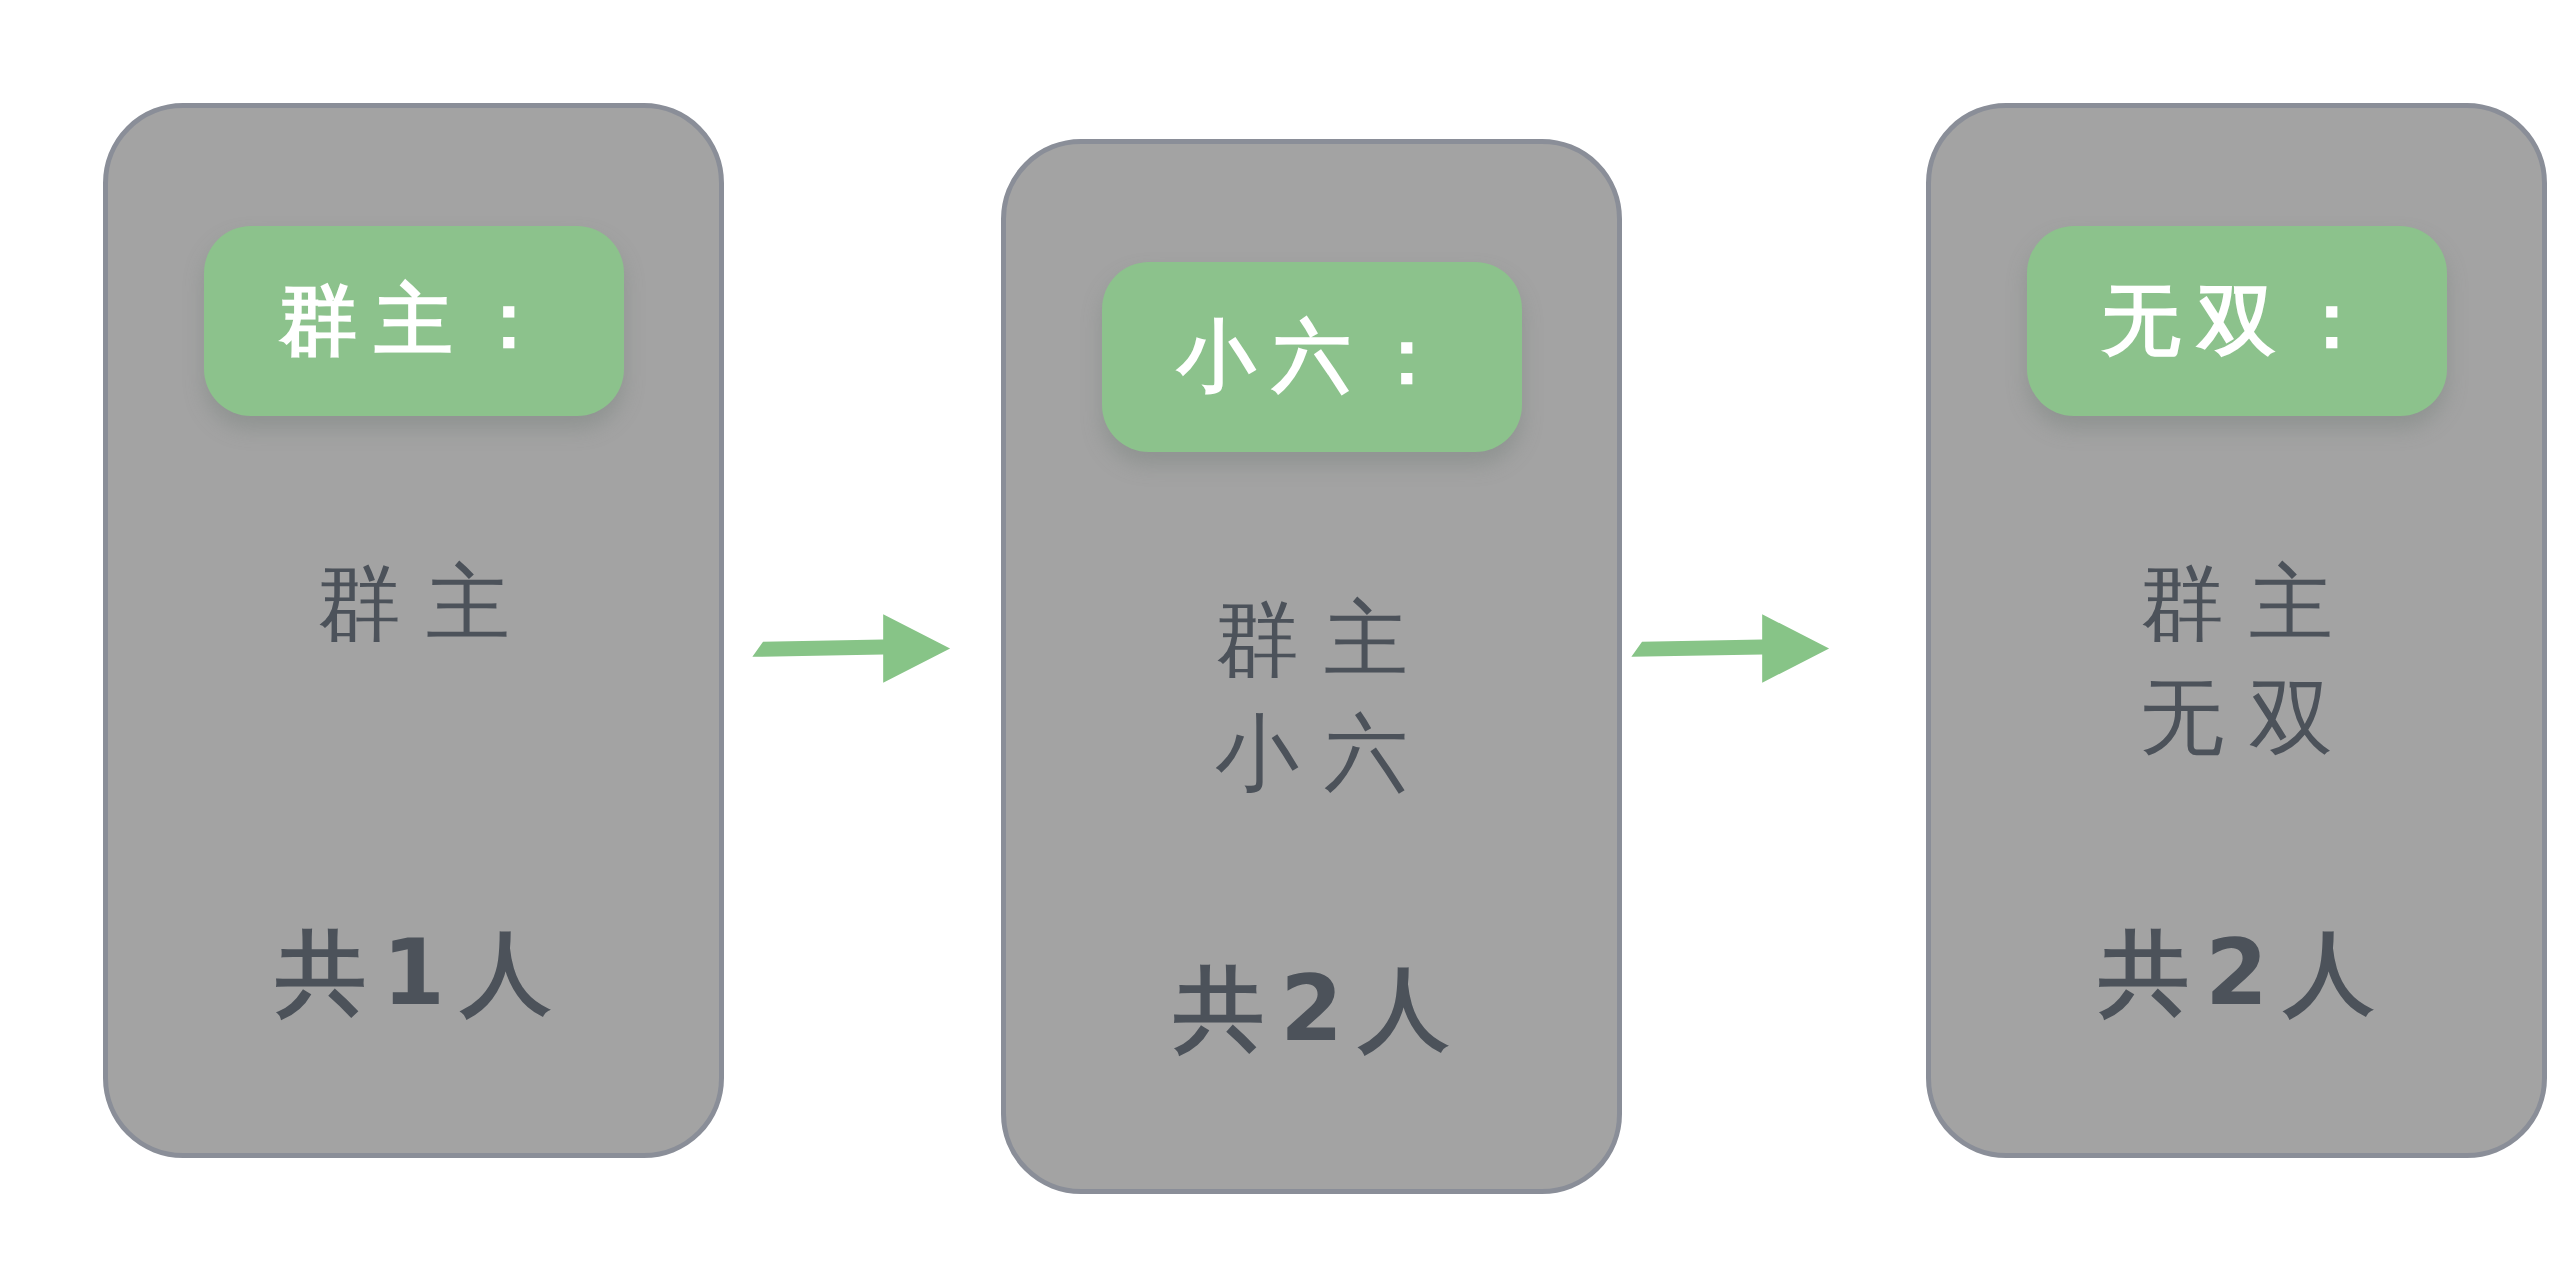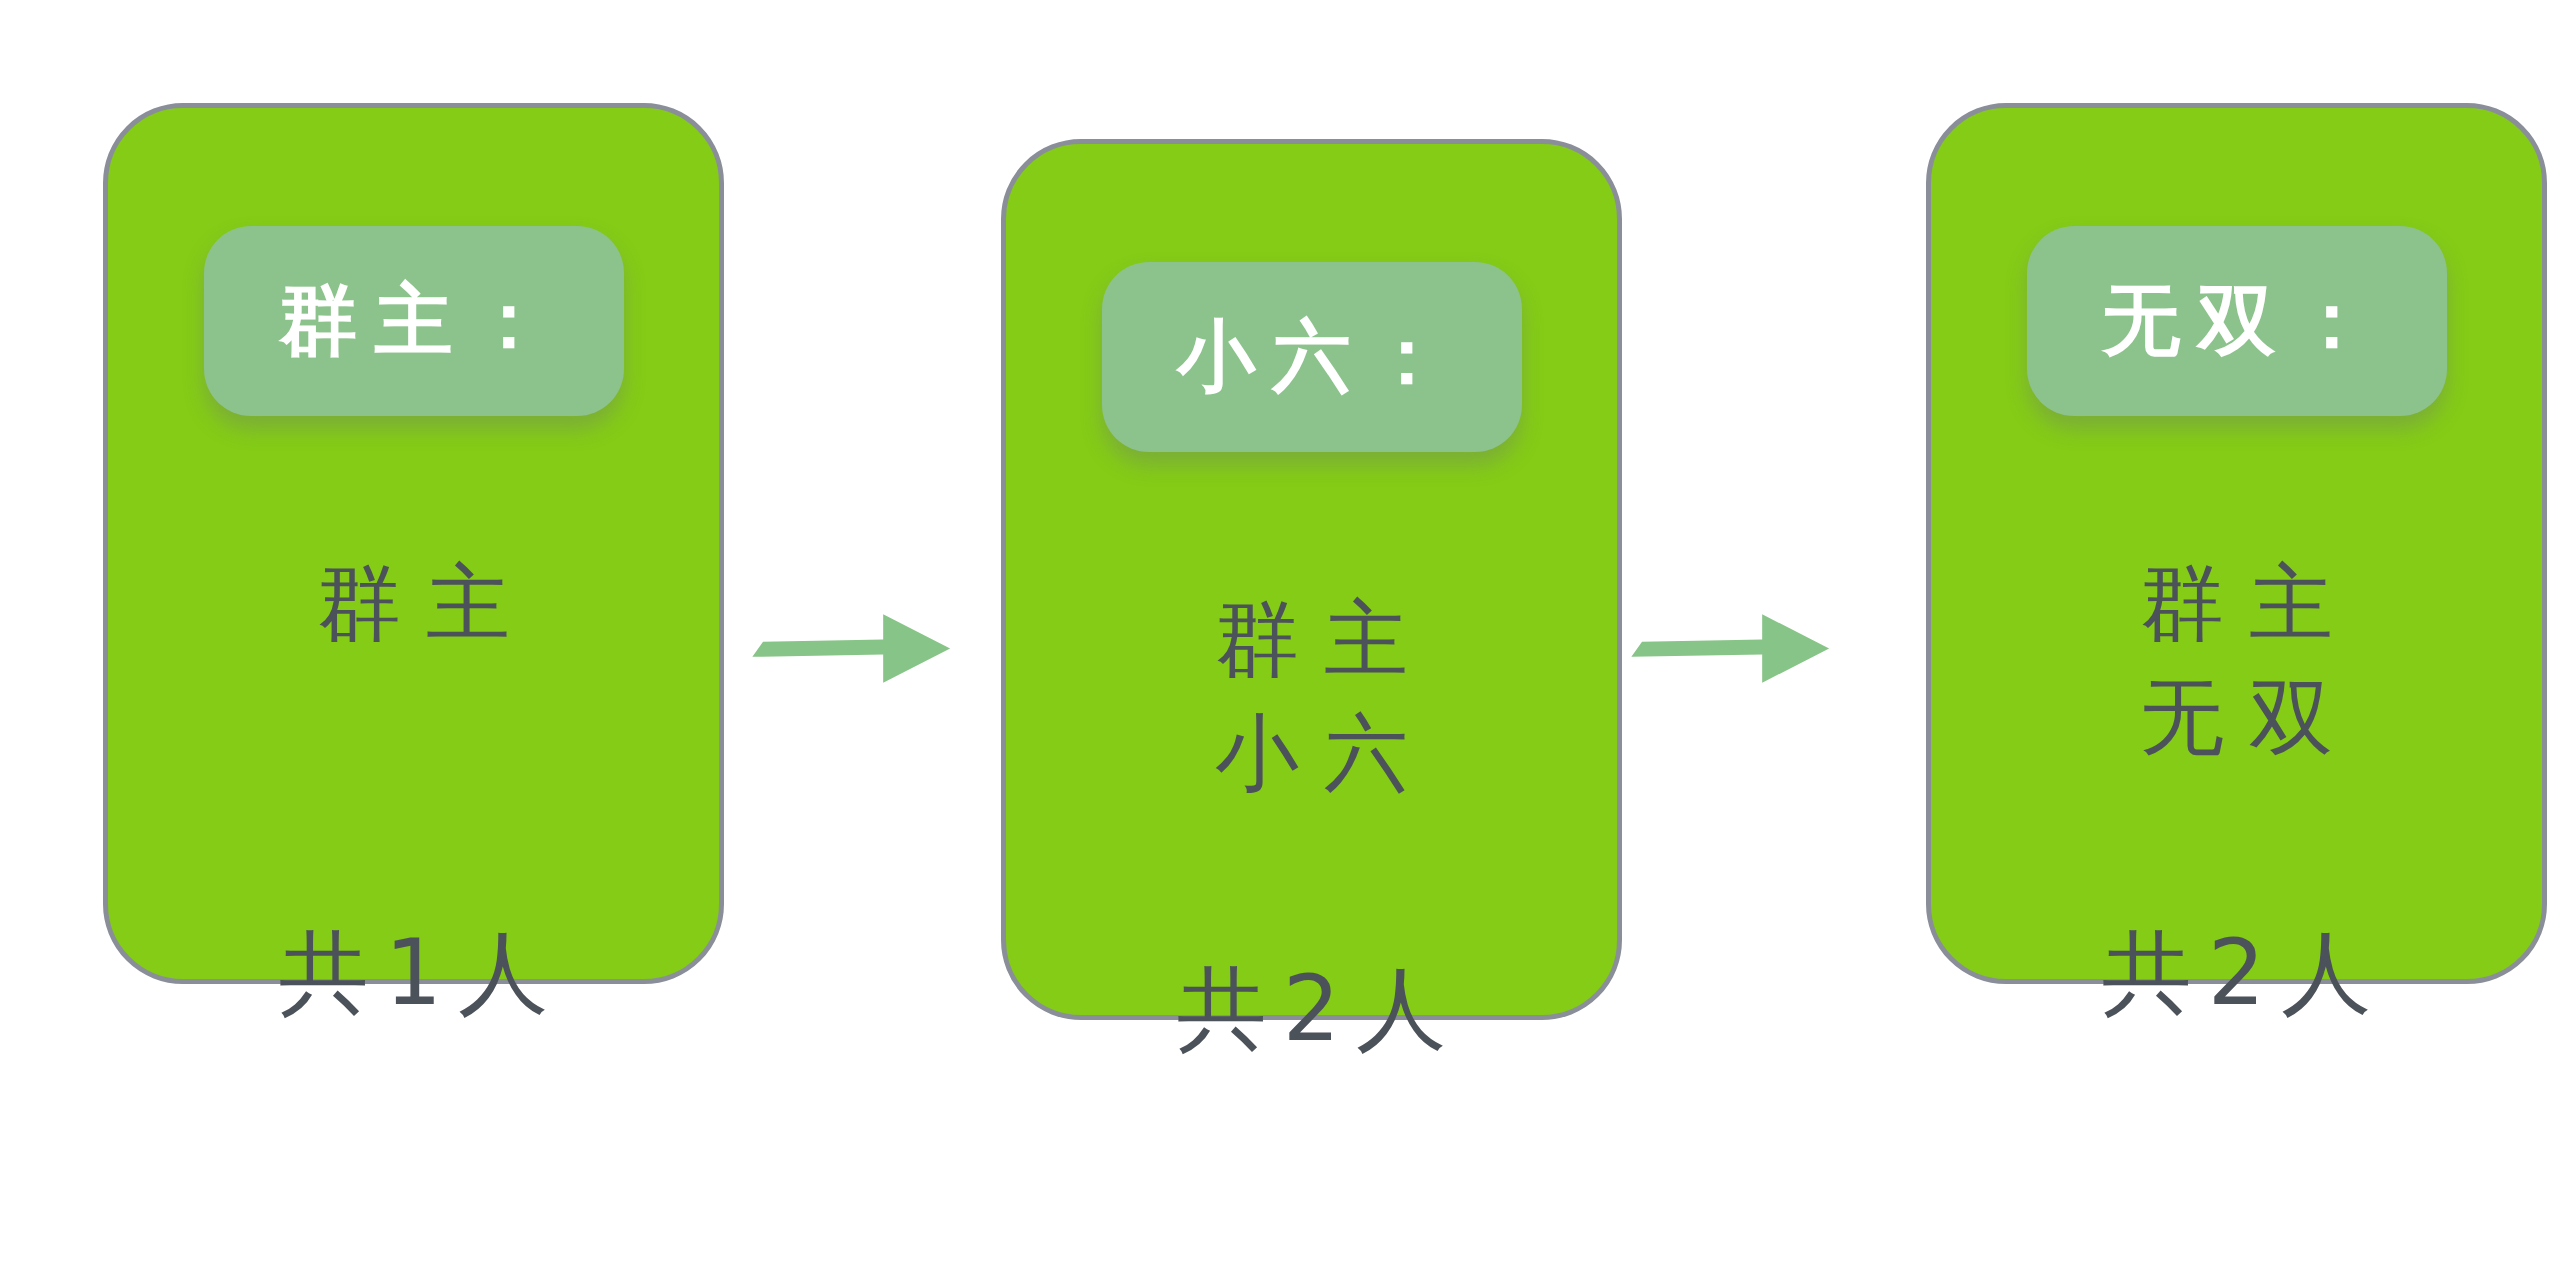--- a/index.html
+++ b/index.html
@@ -15,22 +15,22 @@
     font-family: "DejaVu Sans", "Liberation Sans", sans-serif;
   }
   .canvas {
     position: absolute;
     inset: 0;
   }
   .card {
     position: absolute;
     top: 103px;
     width: 621px;
-    height: 881px;
-    background: #84cc16;
+    height: 1055px;
+    background: #a3a3a3;
     border: 5.3px solid var(--card-border, #8a8e98);
     border-radius: 80px;
     box-sizing: border-box;
   }
   .card-1 { left: 103px; }
   .card-2 { left: 1001px; margin-top: 36px; }
   .card-3 { left: 1926px; }
 
   .badge {
     position: absolute;
@@ -71,21 +71,21 @@
     white-space: nowrap;
   }
   .count {
     position: absolute;
     top: 811px;
     left: 0;
     width: 100%;
     text-align: center;
     color: var(--text-dark, #4c525a);
     font-size: 90px;
-    font-weight: normal;
+    font-weight: bold;
     letter-spacing: 0.18em;
     text-indent: 0.18em;
     line-height: 107px;
     white-space: nowrap;
   }
   .arrow {
     position: absolute;
     top: 612px;
     width: 200px;
     height: 73px;

